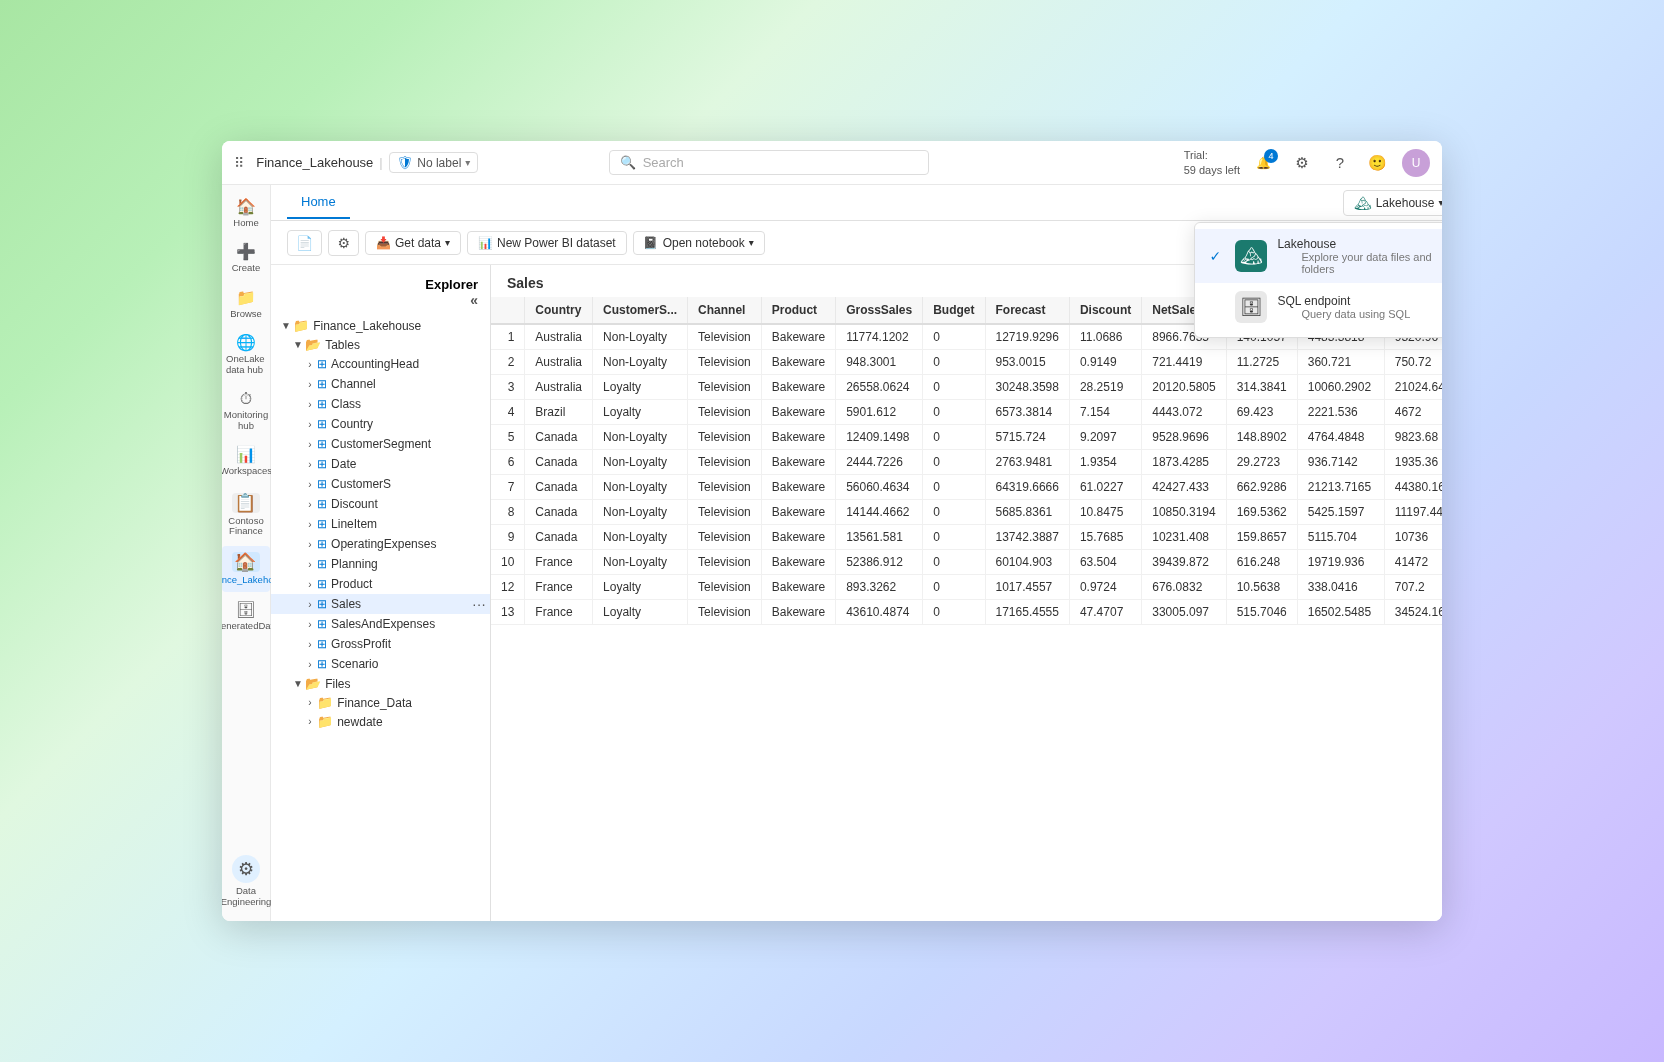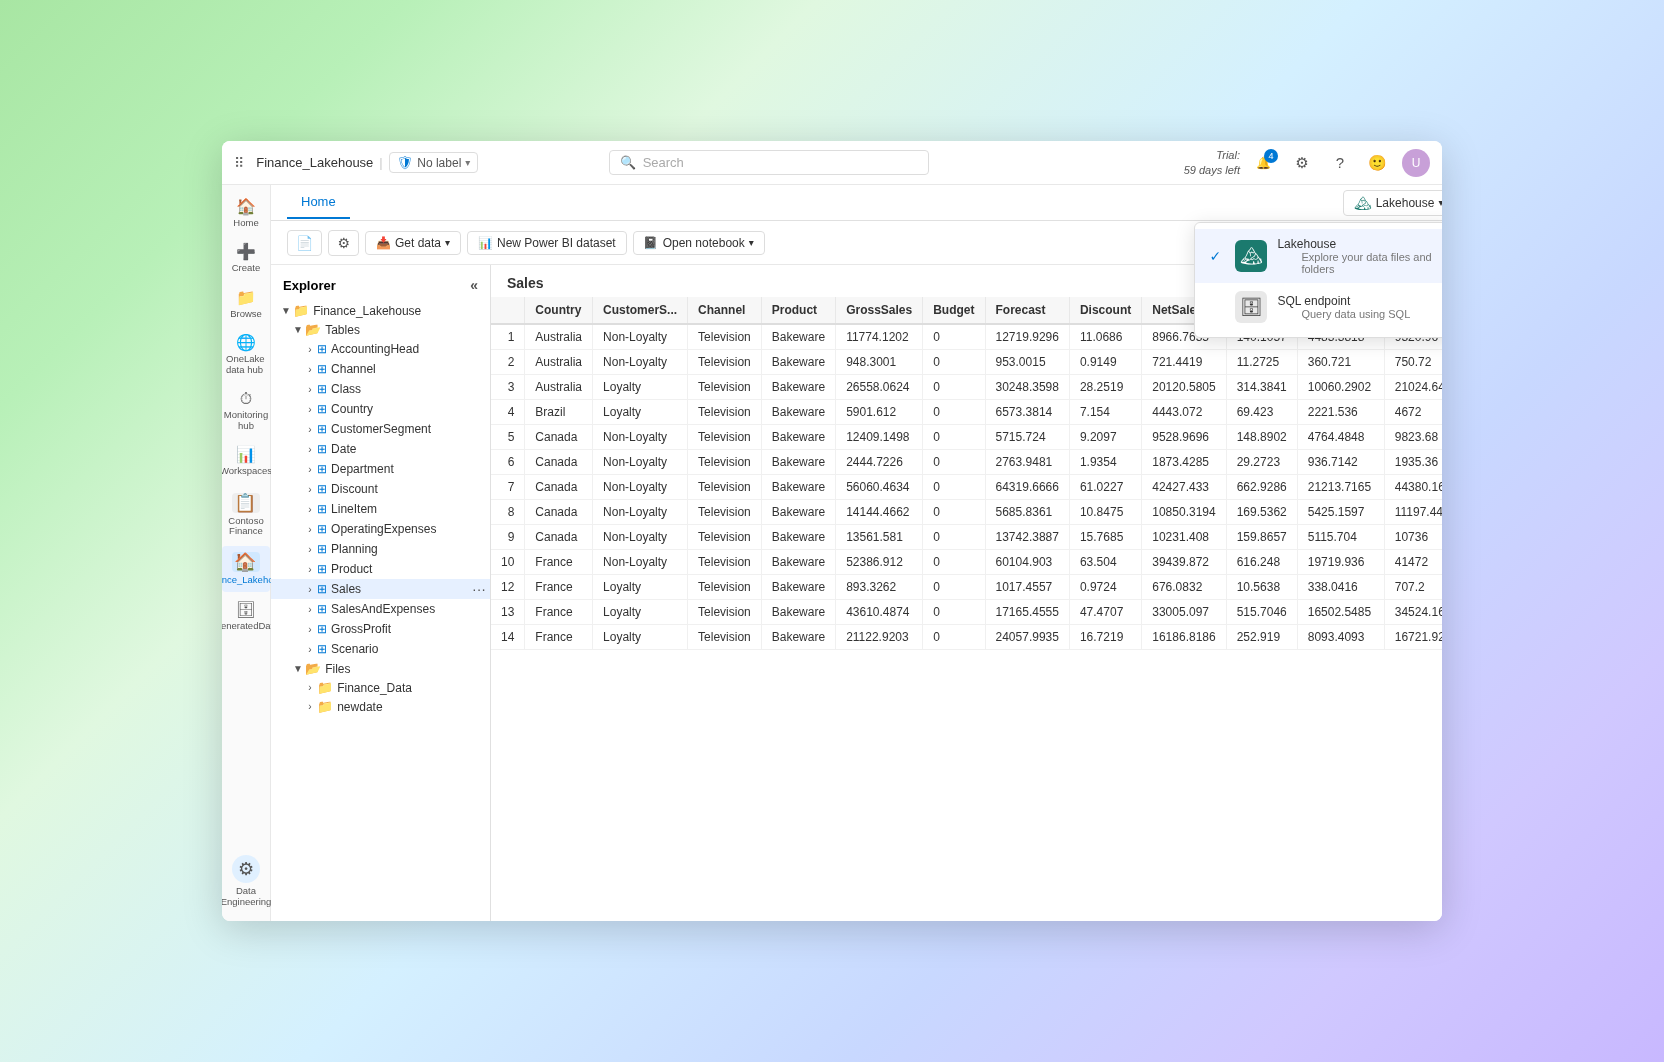--- a/index.html
+++ b/index.html
@@ -73,23 +73,22 @@
     }
     .titlebar-right {
       display: flex;
       align-items: center;
       gap: 10px;
       margin-left: auto;
     }
     .trial-badge {
       font-size: 11px;
       color: #555;
-      text-align: right;
+      text-align: left;
       line-height: 1.3;
-      font-style: italic;
     }
     .notif-btn {
       position: relative;
       width: 28px;
       height: 28px;
       display: flex;
       align-items: center;
       justify-content: center;
       cursor: pointer;
     }
@@ -215,25 +214,26 @@
     }
     
     .explorer {
       width: 220px;
       border-right: 1px solid #e0e0e0;
       overflow-y: auto;
       padding: 8px 0;
     }
     .explorer-header {
       display: flex;
-      align-items: center;
+      align-items: flex-end;
       justify-content: space-between;
       padding: 4px 12px 8px;
       font-size: 13px;
       font-weight: 600;
+      flex-direction: column;
     }
     .explorer-collapse-btn { cursor: pointer; color: #555; font-size: 14px; }
     .tree-node {
       display: flex;
       align-items: center;
       padding: 2px 0;
       cursor: pointer;
       font-size: 12px;
       color: #333;
     }
@@ -500,21 +500,21 @@
               </div>
               <div class="tree-node" style="padding-left: 32px;">
                 <span class="chevron">›</span>
       <span class="tree-icon" style="font-size:12px; color:#0078d4;">⊞</span>
       <span class="tree-label">Date</span>
       <span class="tree-actions">···</span>
               </div>
               <div class="tree-node" style="padding-left: 32px;">
                 <span class="chevron">›</span>
       <span class="tree-icon" style="font-size:12px; color:#0078d4;">⊞</span>
-      <span class="tree-label">Department</span>
+      <span class="tree-label">CustomerS</span>
       <span class="tree-actions">···</span>
               </div>
               <div class="tree-node" style="padding-left: 32px;">
                 <span class="chevron">›</span>
       <span class="tree-icon" style="font-size:12px; color:#0078d4;">⊞</span>
       <span class="tree-label">Discount</span>
       <span class="tree-actions">···</span>
               </div>
               <div class="tree-node" style="padding-left: 32px;">
                 <span class="chevron">›</span>
@@ -780,35 +780,20 @@
                     <td>Bakeware</td>
                     <td>43610.4874</td>
                     <td>0</td>
                     <td>17165.4555</td>
                     <td>47.4707</td>
                     <td>33005.097</td>
                     <td>515.7046</td>
                     <td>16502.5485</td>
                     <td>34524.16</td>
                   </tr>
-                  <tr>
-                    <td class="row-num">14</td>
-                    <td>France</td>
-                    <td>Loyalty</td>
-                    <td>Television</td>
-                    <td>Bakeware</td>
-                    <td>21122.9203</td>
-                    <td>0</td>
-                    <td>24057.9935</td>
-                    <td>16.7219</td>
-                    <td>16186.8186</td>
-                    <td>252.919</td>
-                    <td>8093.4093</td>
-                    <td>16721.92</td>
-                  </tr>
                 </tbody>
             </table>
           </div>
         </div>
       </div>
     </div>
   </div>
 </div>
 
 </body></html>

